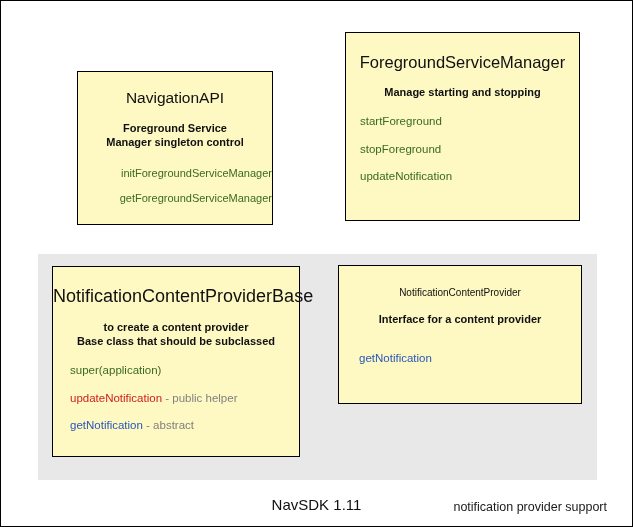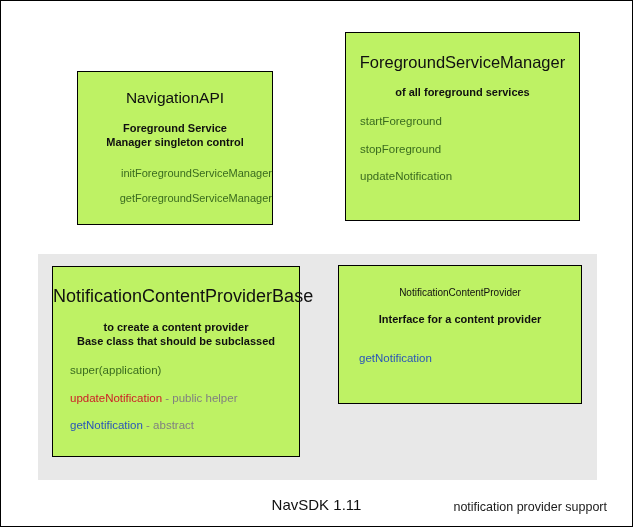--- a/index.html
+++ b/index.html
@@ -30,21 +30,21 @@
     position: absolute;
     font-size: 12.5px;
     color: #1a1a1a;
     white-space: nowrap;
     text-align: right;
   }
 
   
   .class-box {
     position: absolute;
-    background: #bef264;
+    background: #fef9c3;
     border: 1.6px solid #000000;
     box-sizing: border-box;
     display: flex;
     flex-direction: column;
     align-items: stretch;
   }
   .class-title {
     text-align: center;
     color: #101010;
     font-weight: 400;
@@ -128,21 +128,21 @@
       </div>
       <div class="member">
         <span class="m-green">getForegroundServiceManager</span><span class="m-note"></span>
       </div>
     </div>
   </div>
 
   <div class="class-box" id="box-foreground-service-manager">
     <div class="class-title">ForegroundServiceManager</div>
     <div class="class-desc">
-      <div>of all foreground services</div>
+      <div>Manage starting and stopping</div>
     </div>
     <div class="member-list">
       <div class="member">
         <span class="m-green">startForeground</span><span class="m-note"></span>
       </div>
       <div class="member">
         <span class="m-green">stopForeground</span><span class="m-note"></span>
       </div>
       <div class="member">
         <span class="m-green">updateNotification</span><span class="m-note"></span>

